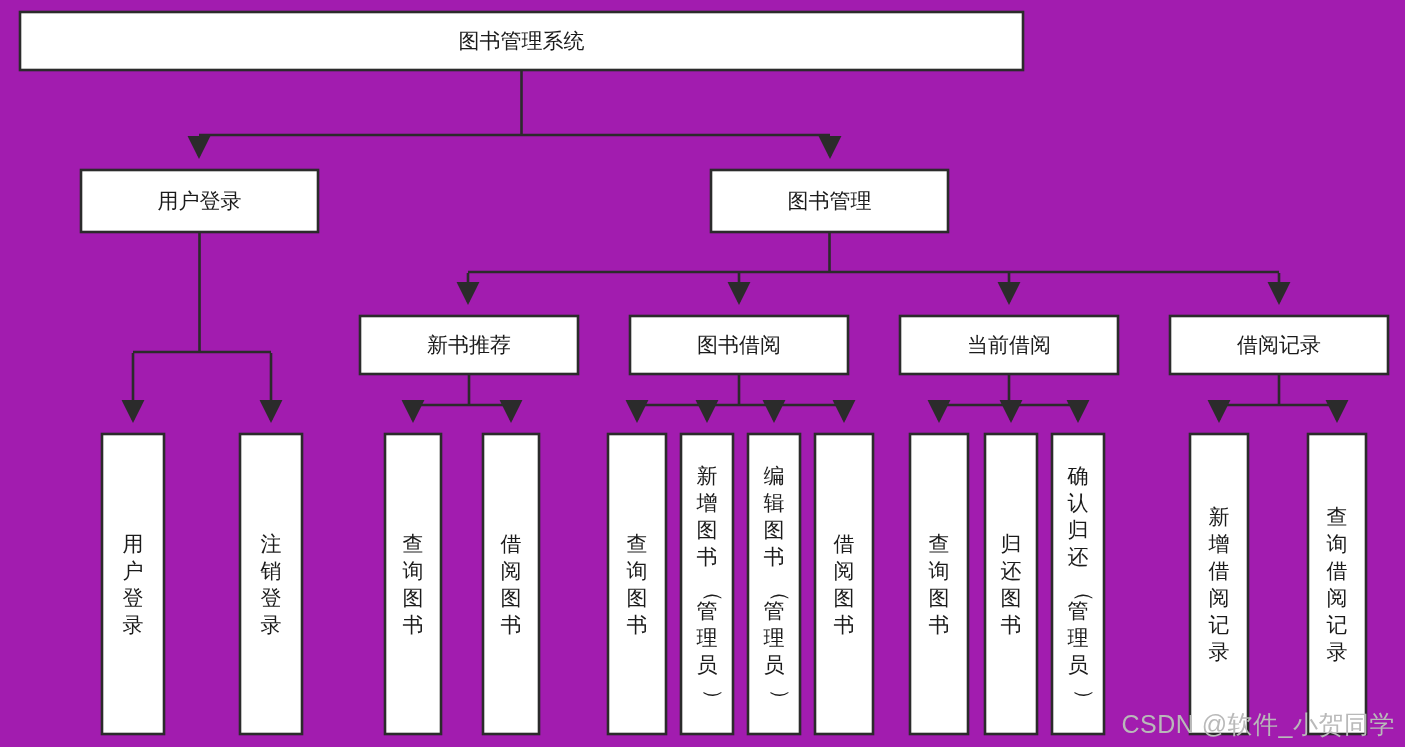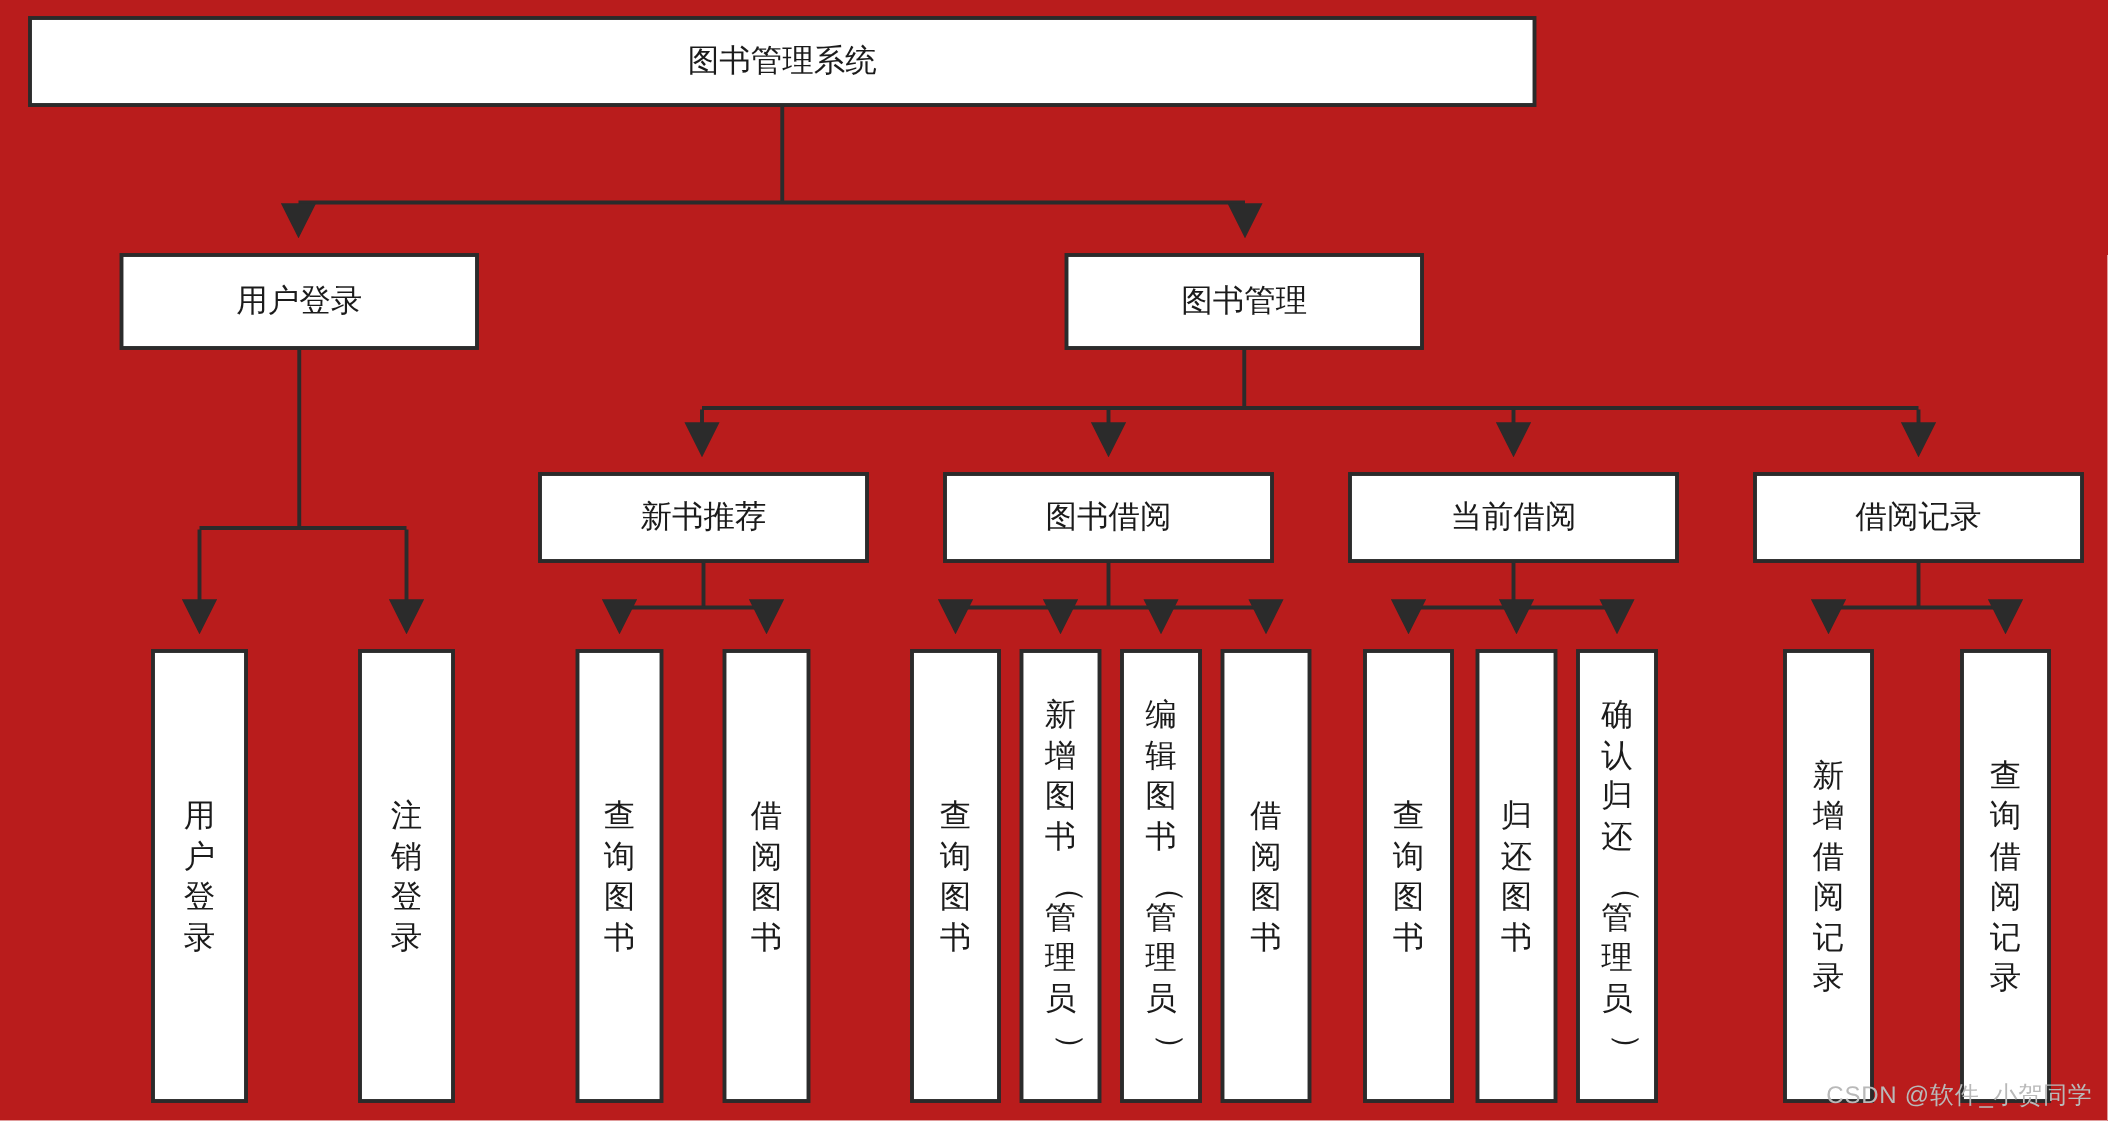--- a/index.html
+++ b/index.html
@@ -7,21 +7,21 @@
     padding: 0;
     background: #ffffff;
   }
   body {
     font-family: "Liberation Sans", "DejaVu Sans", sans-serif;
   }
   #stage {
     position: relative;
     width: 1405px;
     height: 747px;
-    background: #b91c1c;
+    background: #a21caf;
     overflow: hidden;
   }
   #diagram-svg {
     position: absolute;
     left: 0;
     top: 0;
     width: 1405px;
     height: 747px;
   }
   .node-rect {
@@ -49,21 +49,21 @@
     font-family: "Liberation Sans", "DejaVu Sans", sans-serif;
     font-size: 21px;
     fill: #1b1b1b;
     text-anchor: middle;
   }
   .watermark {
     position: absolute;
     right: 10px;
     bottom: 6px;
     font-family: "Liberation Sans", "DejaVu Sans", sans-serif;
-    font-size: 16px;
+    font-size: 25px;
     color: #b9b9b9;
     white-space: nowrap;
     letter-spacing: 0.5px;
     pointer-events: none;
   }
 </style>
 </head>
 <body>
 
 <div id="stage">

